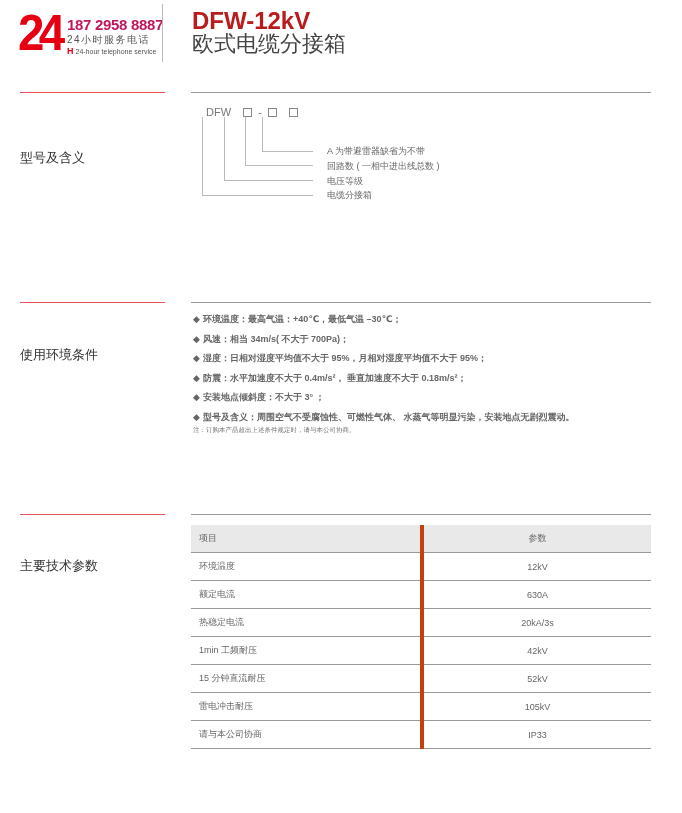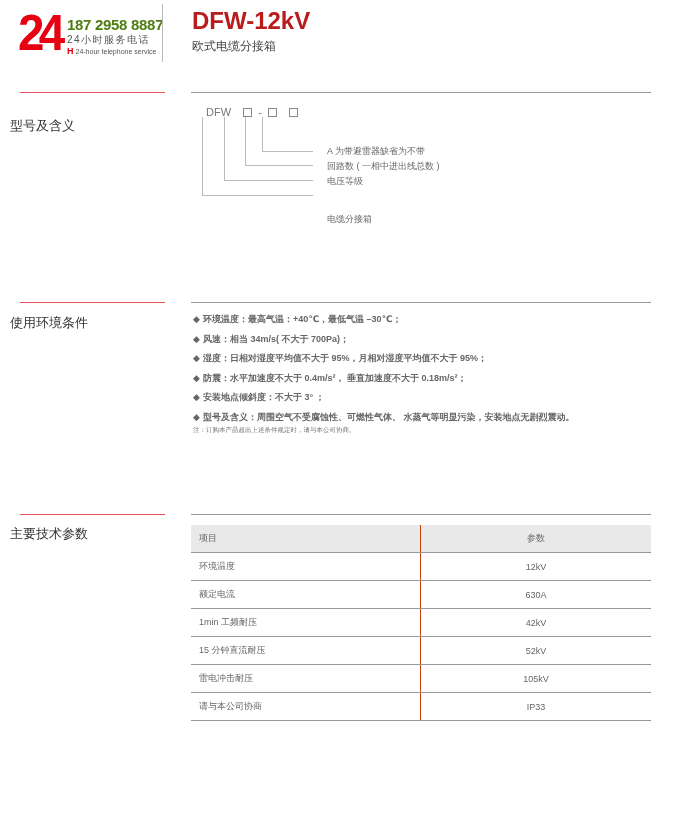--- a/index.html
+++ b/index.html
@@ -1,40 +1,40 @@
 <!DOCTYPE html>
 <html><head>
 <meta charset="utf-8">
 <style>
   html, body { margin:0; padding:0; background:#fff; }
   body { width:682px; height:813px; position:relative; font-family:"Liberation Sans", "DejaVu Sans", sans-serif; color:#555; overflow:hidden; }
   .abs { position:absolute; }
   .logo-num { left:18px; top:8px; font-family:"Liberation Sans", sans-serif; font-weight:bold; color:#e60012; font-size:50px; line-height:50px; letter-spacing:-6px; transform:scaleX(0.95); transform-origin:left; }
-  .logo-phone { left:67px; top:17px; font-size:15px; font-weight:bold; color:#4d7c0f; line-height:16px; letter-spacing:-0.3px; }
+  .logo-phone { left:67px; top:17px; font-size:15px; font-weight:bold; color:#be185d; line-height:16px; letter-spacing:-0.3px; }
   .logo-cn { left:67px; top:34px; font-size:10px; color:#555; letter-spacing:1.5px; line-height:12px; }
   .logo-en { left:67px; top:47px; font-size:7px; color:#555; line-height:9px; }
   .logo-en b { color:#e60012; font-size:9px; margin-right:2px; }
   .vdivider { left:162px; top:4px; width:1px; height:58px; background:#bbb; }
   .title { left:192px; top:8px; font-size:24px; font-weight:bold; color:#b91c1c; line-height:26px; }
-  .subtitle { left:192px; top:36px; font-size:12px; color:#444; line-height:20px; }
+  .subtitle { left:192px; top:36px; font-size:22px; color:#444; line-height:20px;font-family:Liberation Mono, monospace; }
   .red-line { left:20px; width:145px; height:1px; background:#e8525a; }
   .gray-line { left:191px; width:460px; height:1px; background:#999; }
-  .section-label { left:10px; font-size:13px; color:#333; }
+  .section-label { left:20px; font-size:13px; color:#333;margin-top:32px; }
   .small { font-size:9px; color:#666; line-height:12px; }
   .code-row { left:191px; top:106px; font-size:11px; color:#777;margin-left:15px; }
   .box { display:inline-block; width:7px; height:7px; border:1px solid #888; vertical-align:-1px; }
   .conn { border-color:#bbb; border-style:solid; }
   .bullets { left:193px; top:313px;font-weight:bold; }
   .bullet { font-size:9px; color:#666; height:19.5px; line-height:12px; }
   .bullet .dia { display:inline-block; font-size:9px; color:#666; margin-right:3px; }
   .note { left:193px; top:426px; font-size:6.5px; color:#777; }
   table.spec { position:absolute; left:191px; top:525px; width:460px; border-collapse:collapse; font-size:9px; color:#666; }
   table.spec th, table.spec td { height:27px; border-bottom:1px solid #999; padding:0; }
   table.spec th { background:#e9e9e9; font-weight:normal; height:27px; }
-  table.spec .c1 { text-align:left; padding-left:8px; width:221px; border-right:1px solid #c2410c; }
+  table.spec .c1 { text-align:left; padding-left:8px; width:221px; border-right:4px solid #c2410c; }
   table.spec .c2 { text-align:center; }
 </style>
 </head>
 <body>
 
 <div class="abs logo-num">24</div>
 <div class="abs logo-phone">187 2958 8887</div>
 <div class="abs logo-cn">24小时服务电话</div>
 <div class="abs logo-en"><b>H</b><span>24-hour telephone service</span></div>
 <div class="abs vdivider"></div>
@@ -55,21 +55,21 @@
   <span class="box"></span>
 </div>
 
 <div class="abs conn" style="left:202px; top:117px; width:110px; height:78px; border-width:0 0 1px 1px;"></div>
 <div class="abs conn" style="left:224px; top:117px; width:88px; height:63px; border-width:0 0 1px 1px;"></div>
 <div class="abs conn" style="left:245px; top:117px; width:67px; height:48px; border-width:0 0 1px 1px;"></div>
 <div class="abs conn" style="left:262px; top:117px; width:50px; height:34px; border-width:0 0 1px 1px;"></div>
 <div class="abs small" style="left:327px; top:145px;">A 为带避雷器缺省为不带</div>
 <div class="abs small" style="left:327px; top:160px;">回路数 ( 一相中进出线总数 )</div>
 <div class="abs small" style="left:327px; top:175px;">电压等级</div>
-<div class="abs small" style="left:327px; top:189px;margin-top:24px;">电缆分接箱</div>
+<div class="abs small" style="left:327px; top:189px;">电缆分接箱</div>
 
 <div class="abs red-line" style="top:302px;"></div>
 <div class="abs gray-line" style="top:302px;"></div>
 <div class="abs section-label" style="top:314px;">使用环境条件</div>
 
 <div class="abs bullets">
   <div class="bullet"><span class="dia">◆</span><span>环境温度：最高气温：+40℃，最低气温 –30℃；</span></div>
   <div class="bullet"><span class="dia">◆</span><span>风速：相当 34m/s( 不大于 700Pa)；</span></div>
   <div class="bullet"><span class="dia">◆</span><span>湿度：日相对湿度平均值不大于 95%，月相对湿度平均值不大于 95%；</span></div>
   <div class="bullet"><span class="dia">◆</span><span>防震：水平加速度不大于 0.4m/s²， 垂直加速度不大于 0.18m/s²；</span></div>
@@ -92,20 +92,24 @@
   <tbody>
     <tr>
         <td class="c1">环境温度</td>
         <td class="c2">12kV</td>
       </tr>
     <tr>
         <td class="c1">额定电流</td>
         <td class="c2">630A</td>
       </tr>
     <tr>
+        <td class="c1">热稳定电流</td>
+        <td class="c2">20kA/3s</td>
+      </tr>
+    <tr>
         <td class="c1">1min 工频耐压</td>
         <td class="c2">42kV</td>
       </tr>
     <tr>
         <td class="c1">15 分钟直流耐压</td>
         <td class="c2">52kV</td>
       </tr>
     <tr>
         <td class="c1">雷电冲击耐压</td>
         <td class="c2">105kV</td>

